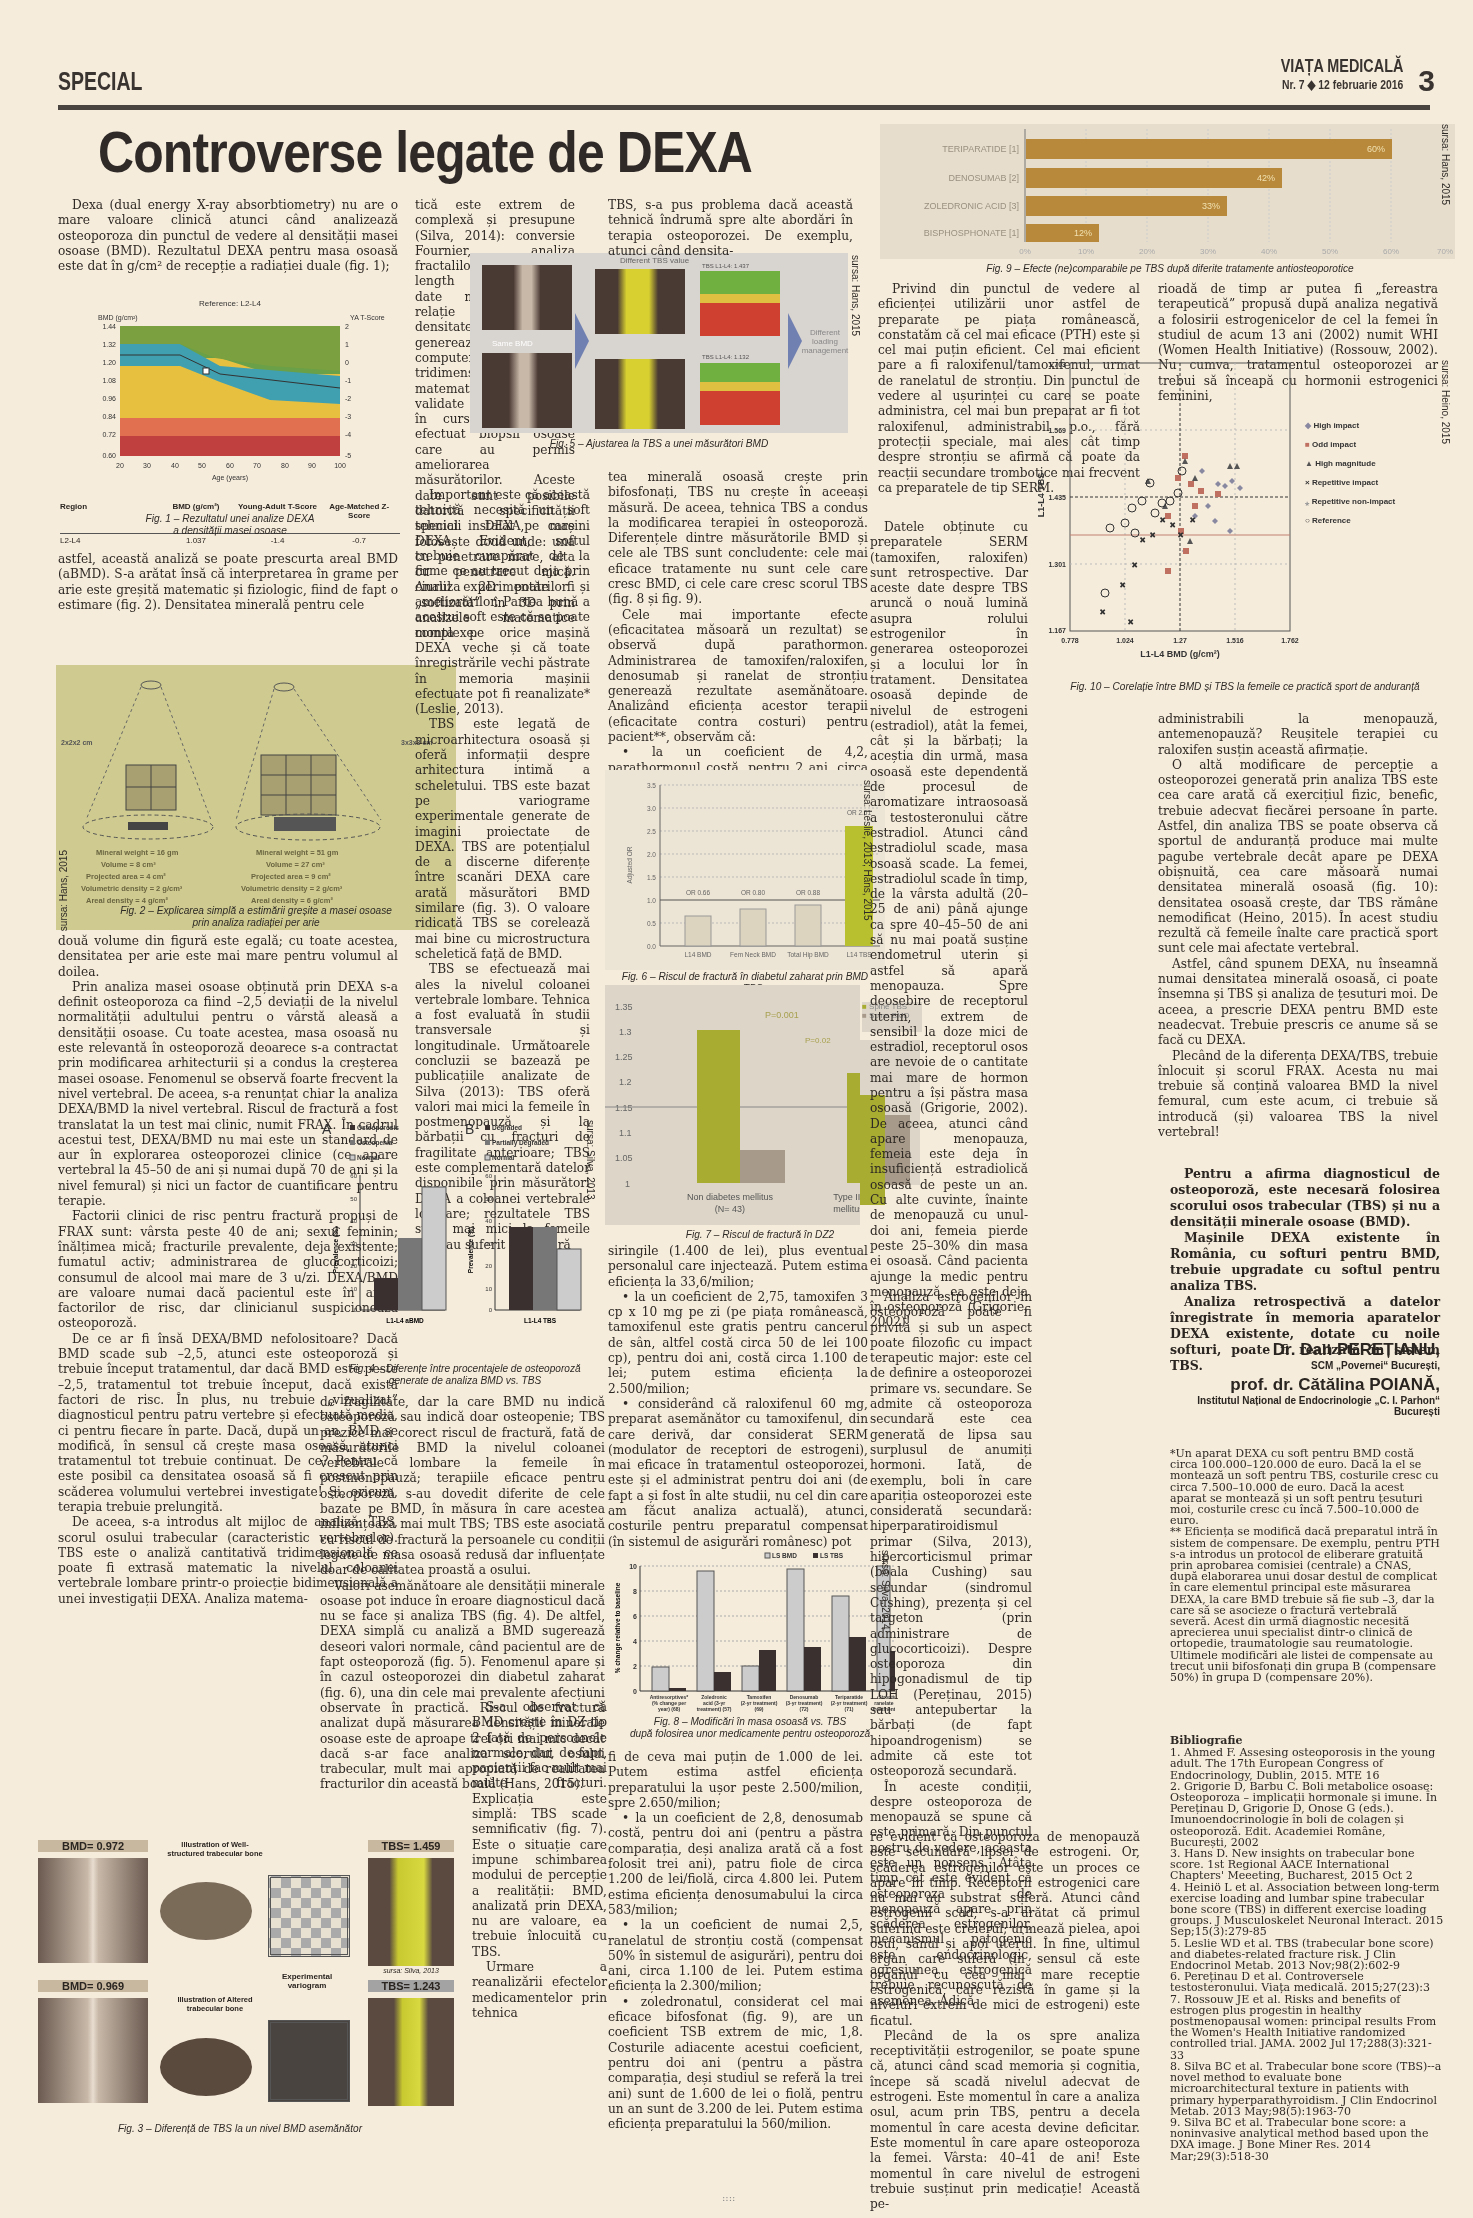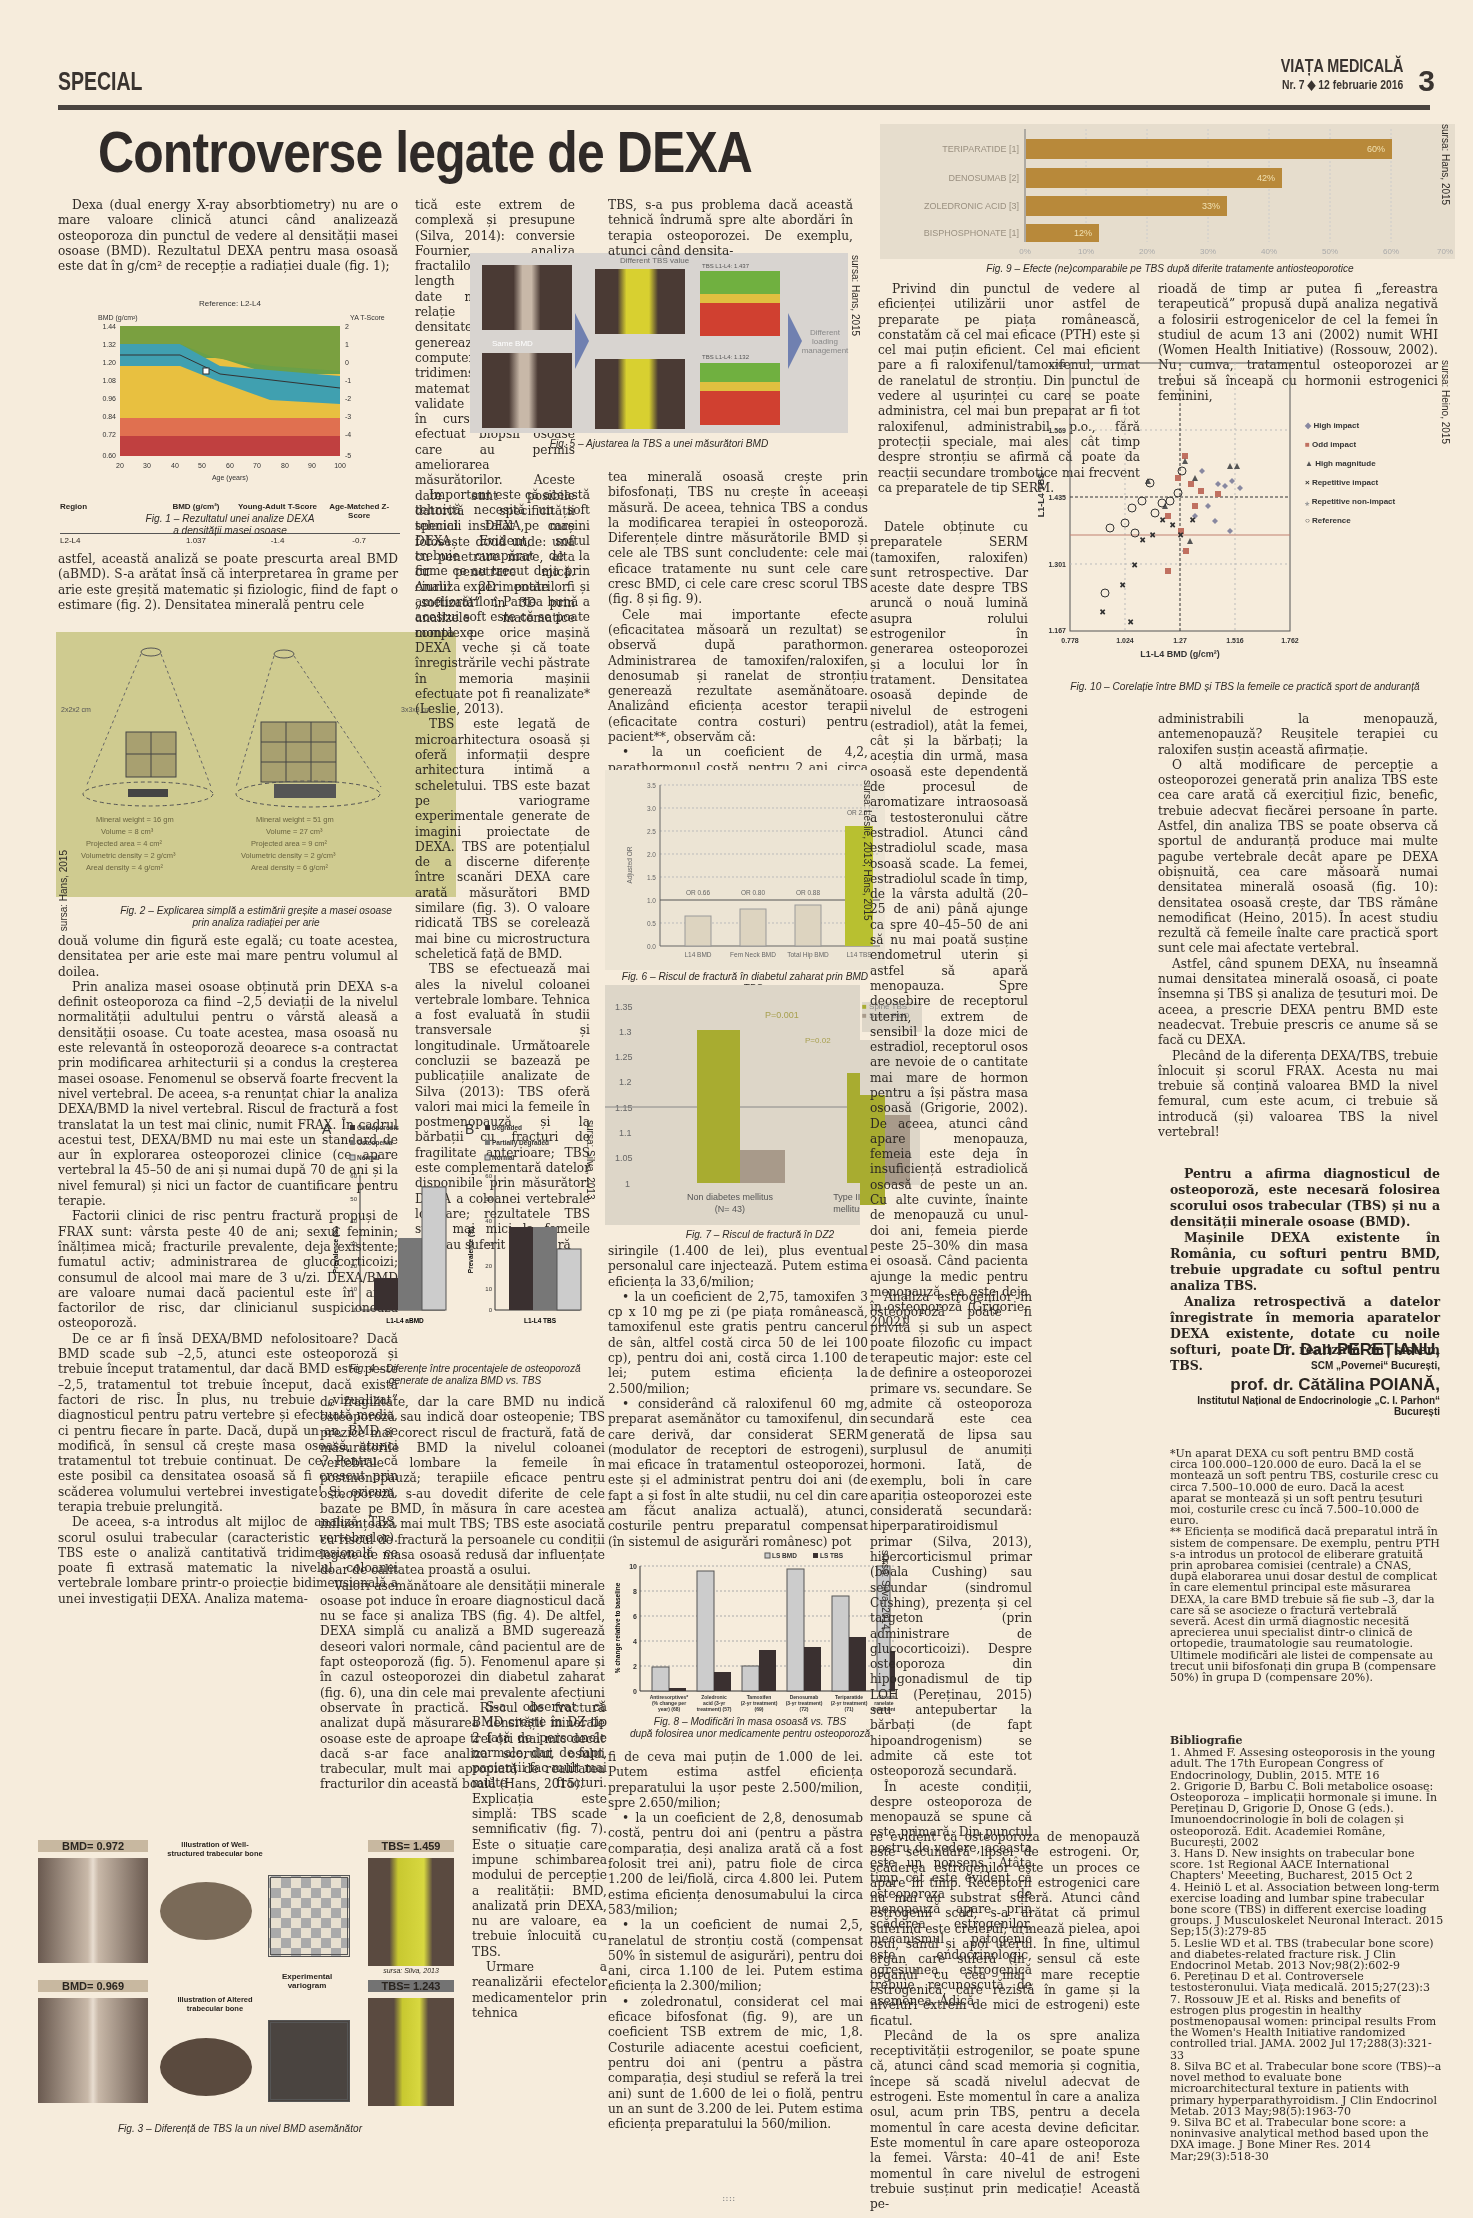--- a/index.html
+++ b/index.html
@@ -145,21 +145,21 @@
 </div>
 <div class="abs caption" style="left:60px; top:512px; width:340px;">
   <div>Fig. 1 – Rezultatul unei analize DEXA</div>
     <div>a densității masei osoase</div>
 </div>
 
 <div class="abs col" style="left:58px; top:552px; width:340px;">
   <p style="text-indent:0">astfel, această analiză se poate prescurta areal BMD (aBMD). S-a arătat însă că interpretarea în grame per arie este greșită matematic și fiziologic, fiind de fapt o estimare (fig. 2). Densitatea minerală pentru cele</p>
 </div>
 
-<div class="abs" style="left:56px; top:632px; width:400px; height:265px; background:#fdba74;">
+<div class="abs" style="left:56px; top:665px; width:400px; height:265px; background:#fdba74;font-weight:bold;">
   <svg width="400" height="265">
     <rect width="400" height="265" fill="#cfcb90"></rect>
     <ellipse cx="95" cy="20" rx="10" ry="4" fill="none" stroke="#555"></ellipse>
     <ellipse cx="228" cy="22" rx="10" ry="4" fill="none" stroke="#555"></ellipse>
     <line x1="85" y1="22" x2="30" y2="155" stroke="#666" stroke-dasharray="3,3"></line>
     <line x1="105" y1="22" x2="155" y2="155" stroke="#666" stroke-dasharray="3,3"></line>
     <line x1="218" y1="24" x2="180" y2="155" stroke="#666" stroke-dasharray="3,3"></line>
     <line x1="238" y1="24" x2="325" y2="155" stroke="#666" stroke-dasharray="3,3"></line>
     <rect x="70" y="100" width="50" height="45" fill="#a8a070" stroke="#444"></rect>
     <line x1="95" y1="100" x2="95" y2="145" stroke="#444"></line>
@@ -213,21 +213,21 @@
   <div style="position:absolute; left:135px; top:0; width:100px; font-family:'Liberation Sans',sans-serif; font-size:7.5px; text-align:center; font-weight:bold;">Illustration of Well-structured trabecular bone</div>
   <div style="position:absolute; left:130px; top:42px; width:92px; height:58px; border-radius:50%; background:#7a6a58;"></div>
   <div style="position:absolute; left:135px; top:155px; width:100px; font-family:'Liberation Sans',sans-serif; font-size:7.5px; text-align:center; font-weight:bold;">Illustration of Altered trabecular bone</div>
   <div style="position:absolute; left:130px; top:198px; width:92px; height:58px; border-radius:50%; background:#5a4a3e;"></div>
   <div style="position:absolute; left:238px; top:35px; width:82px; height:82px; border:3px double #555; background:repeating-conic-gradient(#aaa 0 25%, #e8e0d0 0 50%) 0 0/20px 20px;"></div>
   <div style="position:absolute; left:232px; top:132px; width:90px; font-family:'Liberation Sans',sans-serif; font-size:8px; text-align:center; font-weight:bold;">Experimental variogram</div>
   <div style="position:absolute; left:238px; top:180px; width:82px; height:82px; border:3px double #555; background:#4a4440;"></div>
   <div style="position:absolute; left:338px; top:0; width:86px; background:#c8b8a0; font-family:'Liberation Sans',sans-serif; font-weight:bold; font-size:11px; text-align:center;">TBS= 1.459</div>
   <div style="position:absolute; left:338px; top:18px; width:86px; height:108px; background:linear-gradient(90deg,#5a4a40 25%,#c8c830 35%,#d8d840 65%,#5a4a40 75%);"></div>
   <div style="position:absolute; left:338px; top:127px; width:86px; font-family:'Liberation Sans',sans-serif; font-style:italic; font-size:7px; text-align:center;">sursa: Silva, 2013</div>
-  <div style="position:absolute; left:338px; top:140px; width:86px; background:#737373; font-family:'Liberation Sans',sans-serif; font-weight:bold; font-size:11px; text-align:center;">TBS= 1.243</div>
+  <div style="position:absolute; left:338px; top:140px; width:86px; background:#a3a3a3; font-family:'Liberation Sans',sans-serif; font-weight:bold; font-size:11px; text-align:center;">TBS= 1.243</div>
   <div style="position:absolute; left:338px; top:158px; width:86px; height:108px; background:linear-gradient(90deg,#5a4a40 30%,#c8c830 40%,#d8d840 60%,#5a4a40 70%);"></div>
 </div>
 <div class="abs caption" style="left:30px; top:2122px; width:420px;">Fig. 3 – Diferență de TBS la un nivel BMD asemănător</div>
 
 <div class="abs col" style="left:415px; top:198px; width:160px;">
   <p style="text-indent:0">tică este extrem de complexă și presupune (Silva, 2014): conversie Fournier, analiza fractalilor și analiză run-length matrix. Aceste date matematice, în relație cu pixelii și densitatea radiației generează un examen computerizat tridimensional. Analizele matematice au fost validate de experimente: în cursul DEXA s-au efectuat biopsii osoase care au permis ameliorarea măsurătorilor. Aceste date sunt posibile datorită specificității tehnicii DEXA, care folosește două unde: una cu penetrare mare, alta cu penetrare mică. Analiza 2D poate fi „softizată” în 3D prin analizele matematice complexe.</p>
 </div>
 
 <div class="abs" style="left:470px; top:253px; width:378px; height:180px; background:#d8d4d0;">
   <div style="position:absolute; left:12px; top:12px; width:90px; height:65px; background:linear-gradient(90deg,#4a3a34 35%,#c8b8a8 45%,#c8b8a8 55%,#4a3a34 65%);"></div>

